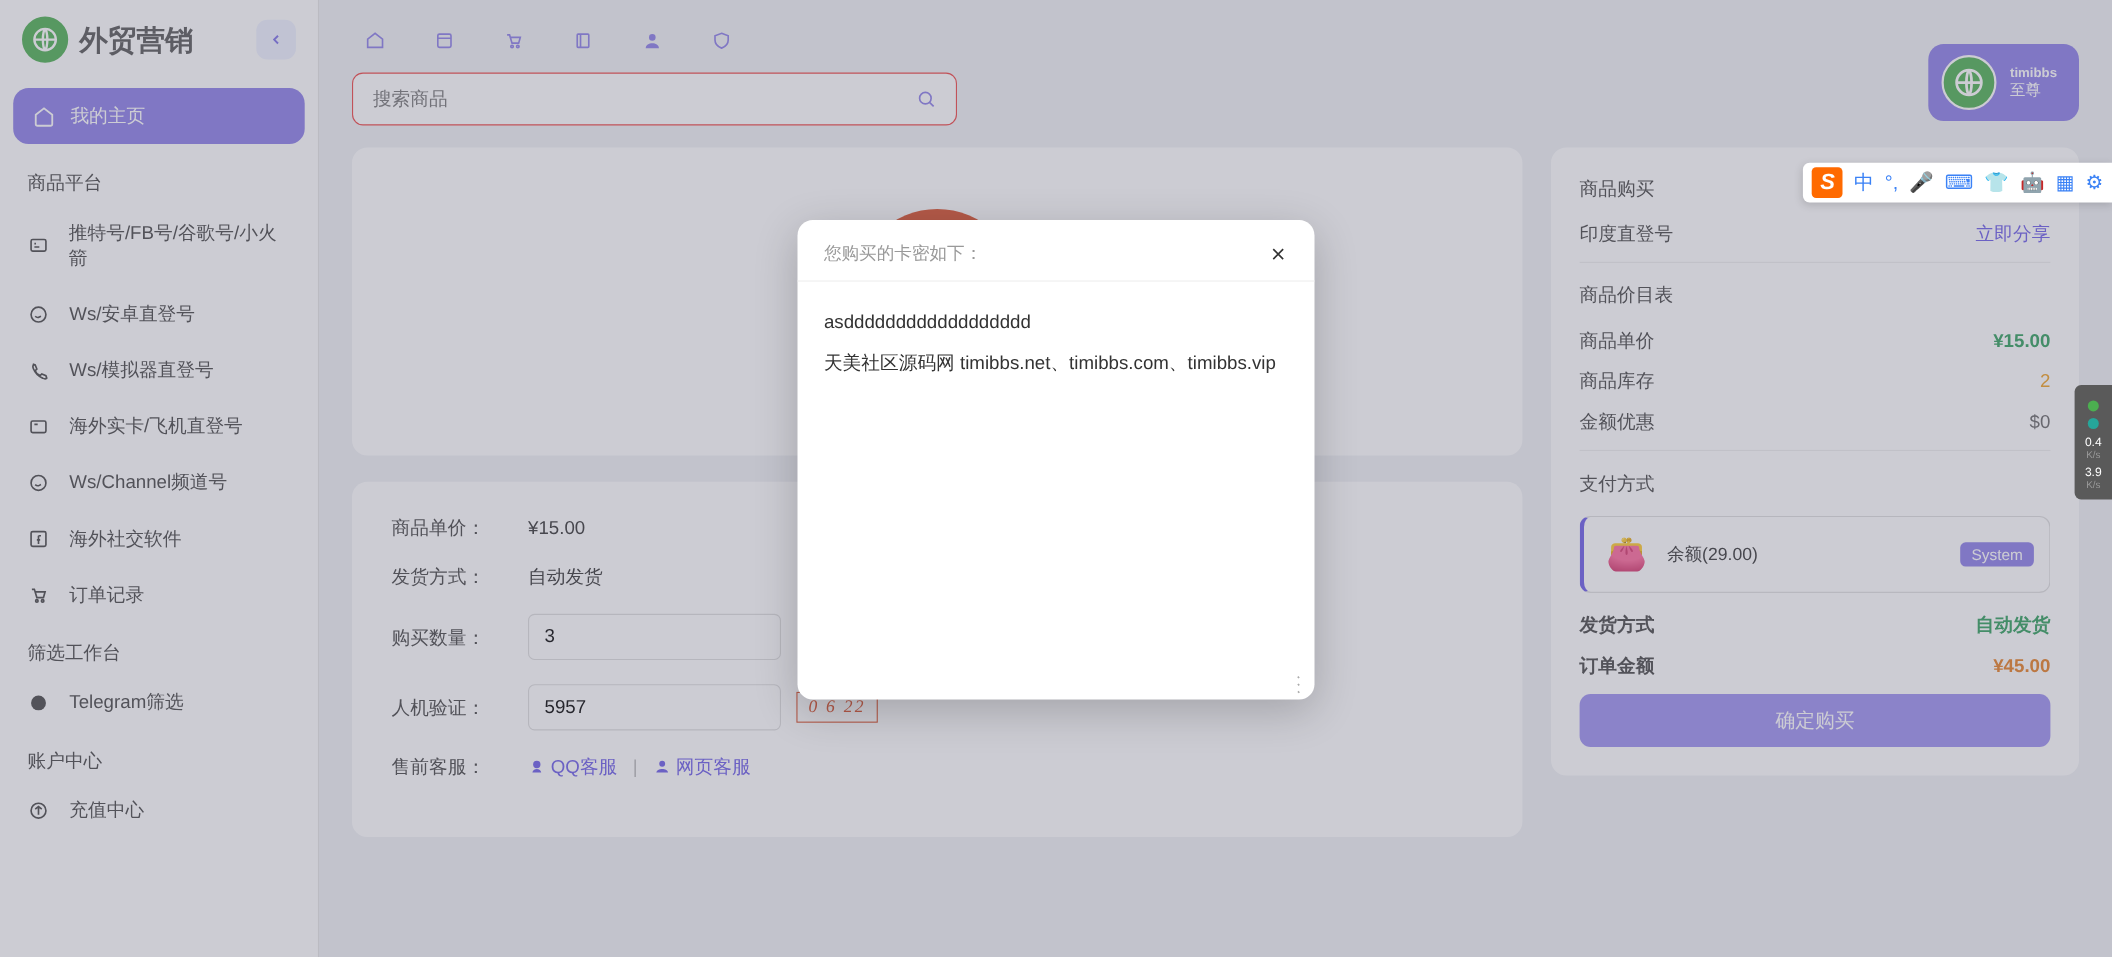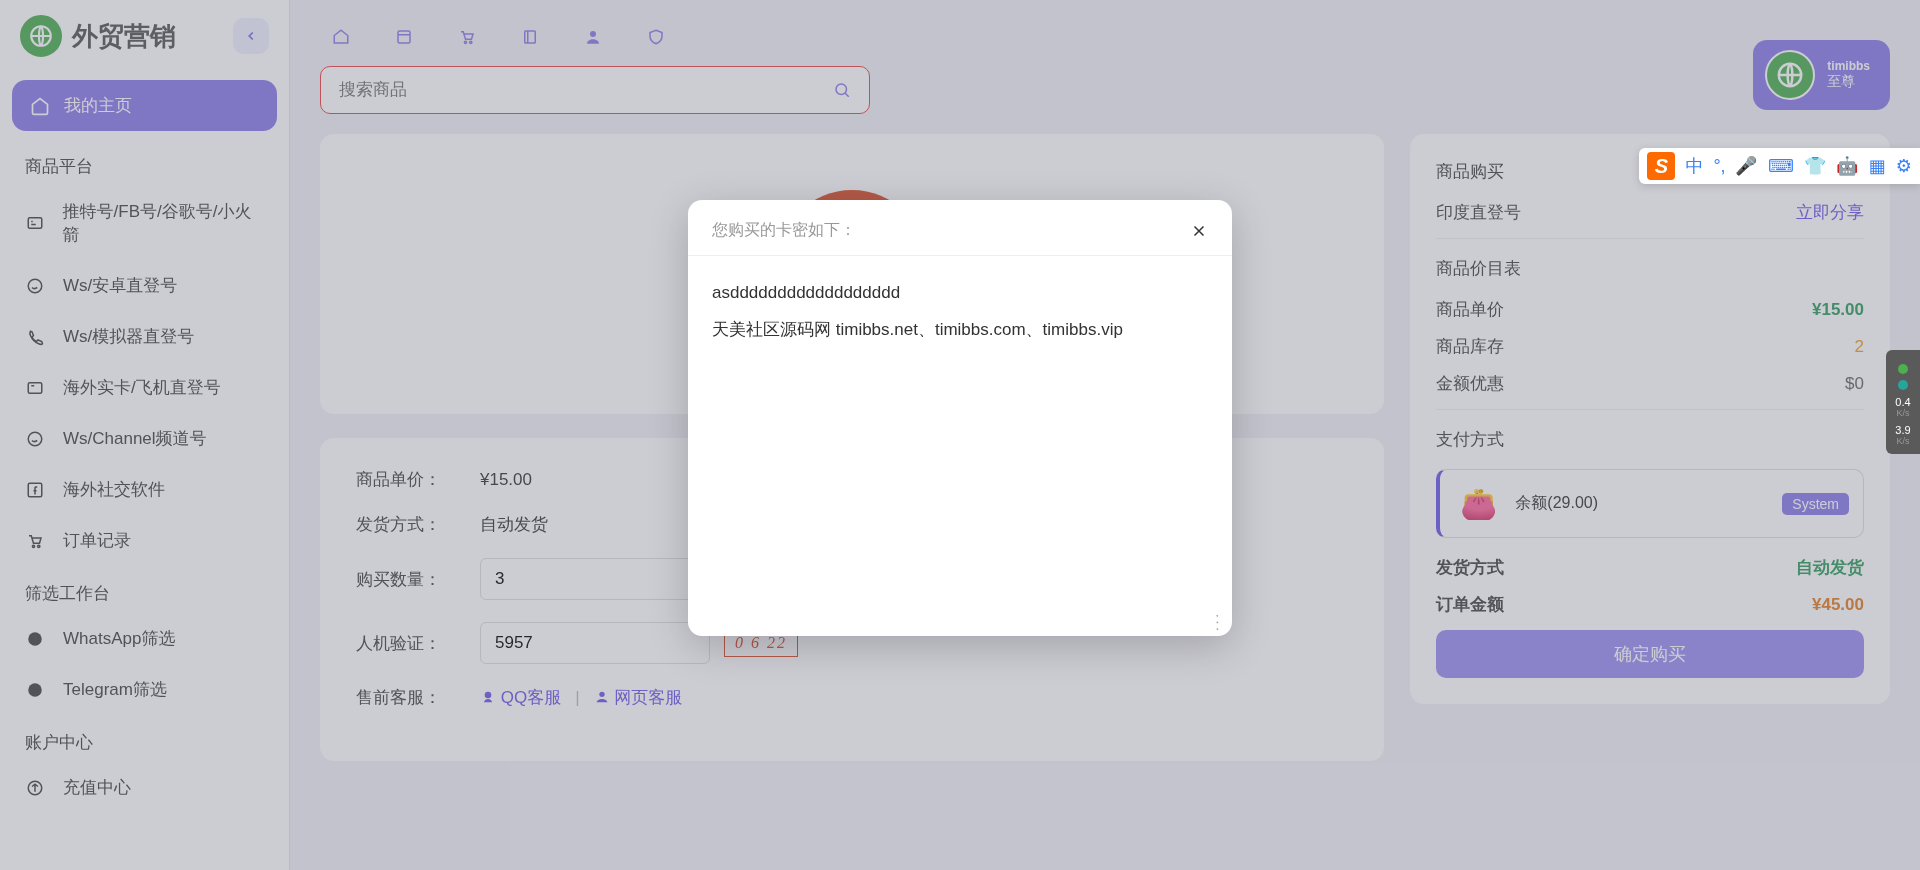--- a/index.html
+++ b/index.html
@@ -66,21 +66,21 @@
     
     .pay-card { border: 1px solid #ddd; border-radius: 10px; padding: 16px 20px; display: flex; align-items: center; gap: 18px; position: relative; border-left: 4px solid #6b5be8; }
     .wallet-icon { font-size: 30px; }
     .badge-sys { position: absolute; right: 14px; background: #8b7de8; color: #fff; padding: 3px 10px; border-radius: 5px; font-size: 14px; }
     
     .mt-18 { margin-top: 18px; }
     .confirm-btn { display: block; width: 100%; height: 48px; background: #9c8ff0; color: #fff; border: none; border-radius: 10px; font-size: 18px; margin-top: 14px; cursor: pointer; }
     
     
     .overlay { position: absolute; inset: 0; background: rgba(110,110,130,0.35); display: flex; align-items: flex-start; justify-content: center; padding-top: 200px; }
-    .modal { width: 544px; background: #fff; border-radius: 14px; box-shadow: 0 10px 40px rgba(0,0,0,0.2); position: relative; padding: 0; }
+    .modal { width: 470px; background: #fff; border-radius: 14px; box-shadow: 0 10px 40px rgba(0,0,0,0.2); position: relative; padding: 0; }
     .modal-head { display: flex; justify-content: space-between; align-items: center; padding: 20px 24px 14px; border-bottom: 1px solid #eee; }
     .modal-title { font-size: 16px; color: #999; }
     .modal-close { font-size: 22px; color: #333; cursor: pointer; background: none; border: none; }
     .modal-body { padding: 18px 24px; height: 380px; font-size: 17px; color: #333; line-height: 2.2; overflow-wrap: break-word; }
     .resize-handle { position: absolute; bottom: 6px; right: 8px; font-size: 14px; color: #aaa; transform: rotate(-45deg); }
     
     
     .ime-bar { position: absolute; top: 148px; right: 0; background: #fff; border-radius: 6px 0 0 6px; box-shadow: 0 2px 8px rgba(0,0,0,0.15); display: flex; align-items: center; padding: 4px 8px; gap: 10px; }
     .ime-logo { width: 28px; height: 28px; background: #ff6a00; border-radius: 4px; color: #fff; display: flex; align-items: center; justify-content: center; font-weight: bold; font-style: italic; font-size: 20px; }
     .ime-icon { color: #3b82f6; font-size: 18px; }
@@ -185,28 +185,20 @@
         <svg width="18" height="18" viewBox="0 0 24 24" fill="none" stroke="currentColor" stroke-width="2">
           <path d="M4 5h3l3 10h8l2-7H8"></path>
           <circle cx="10" cy="19" r="1.5"></circle>
           <circle cx="17" cy="19" r="1.5"></circle>
         </svg>
       </span>
     <span>订单记录</span>
   </div>
 
   <div class="menu-section">筛选工作台</div>
-  <div class="menu-item">
-    <span class="menu-icon">
-        <svg width="18" height="18" viewBox="0 0 24 24" fill="currentColor">
-          <circle cx="12" cy="12" r="9"></circle>
-        </svg>
-      </span>
-    <span>WhatsApp筛选</span>
-  </div>
   <div class="menu-item">
     <span class="menu-icon">
         <svg width="18" height="18" viewBox="0 0 24 24" fill="currentColor">
           <circle cx="12" cy="12" r="9"></circle>
         </svg>
       </span>
     <span>Telegram筛选</span>
   </div>
 
   <div class="menu-section">账户中心</div>

